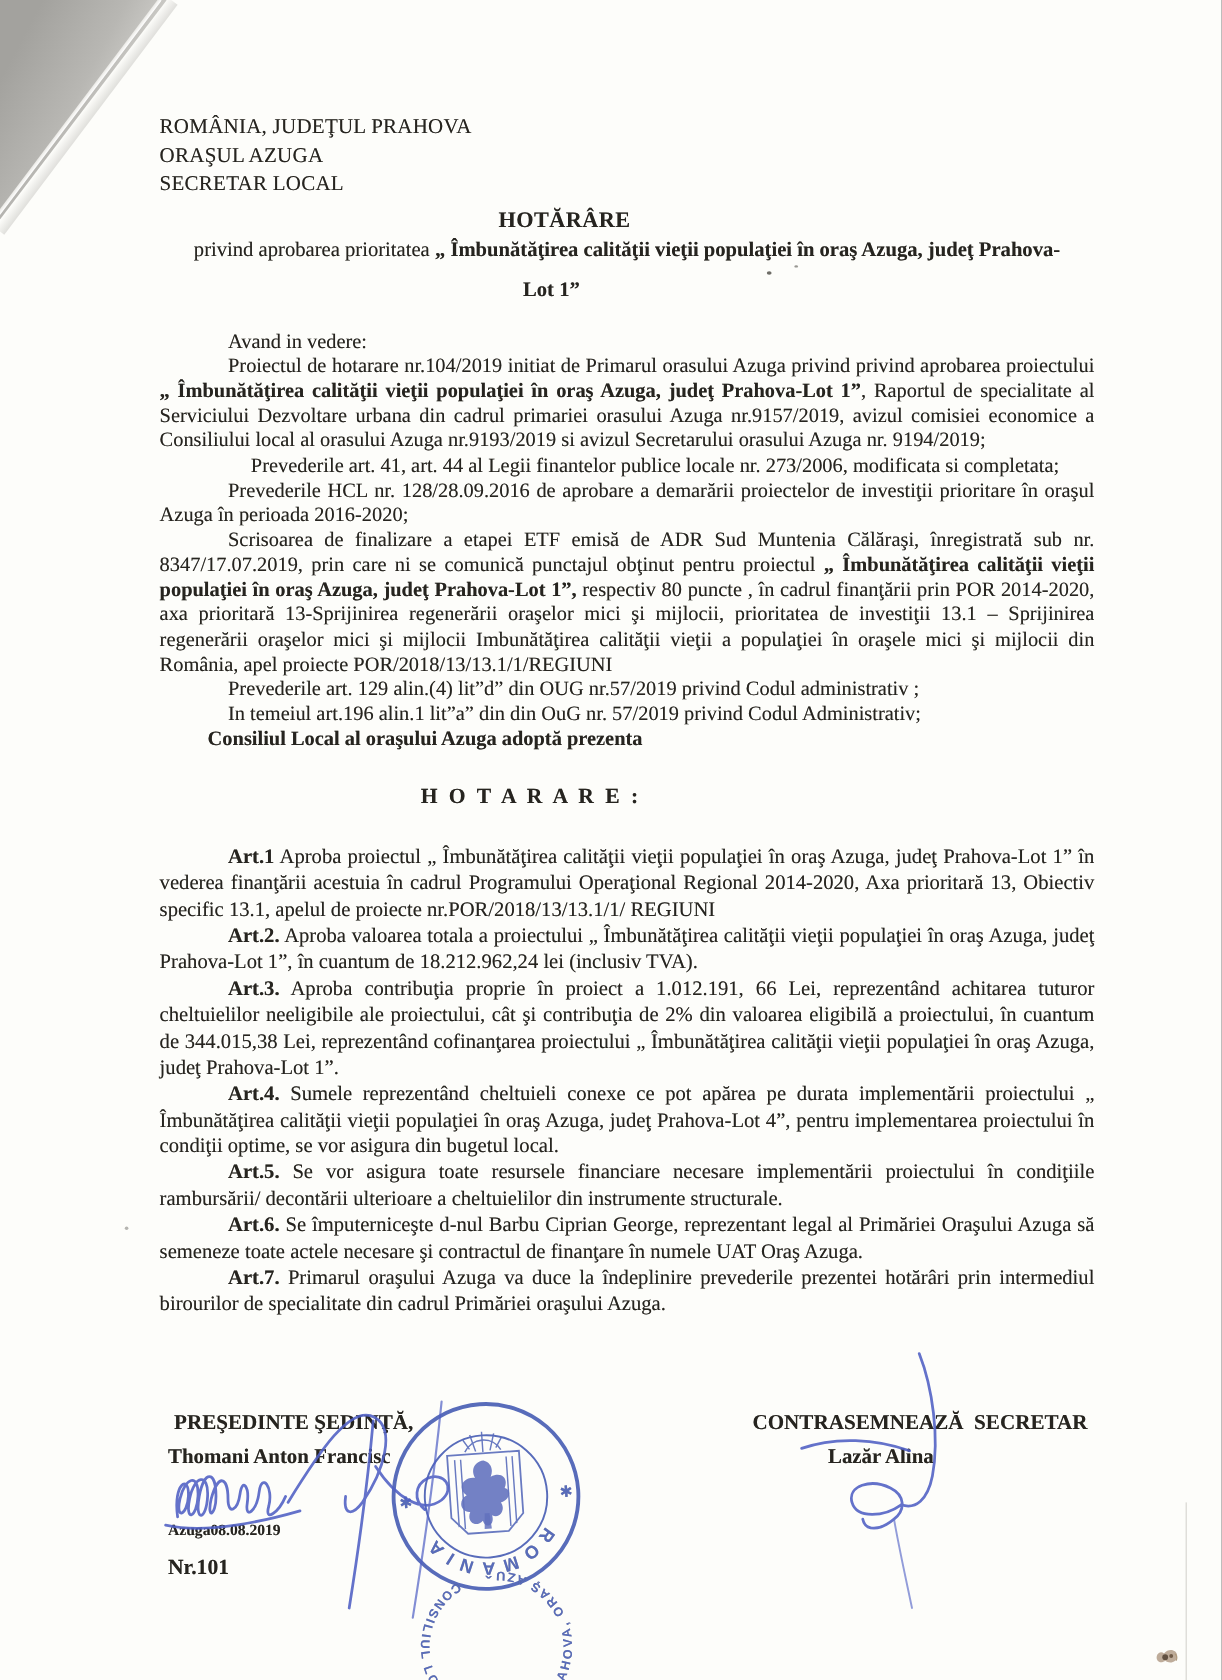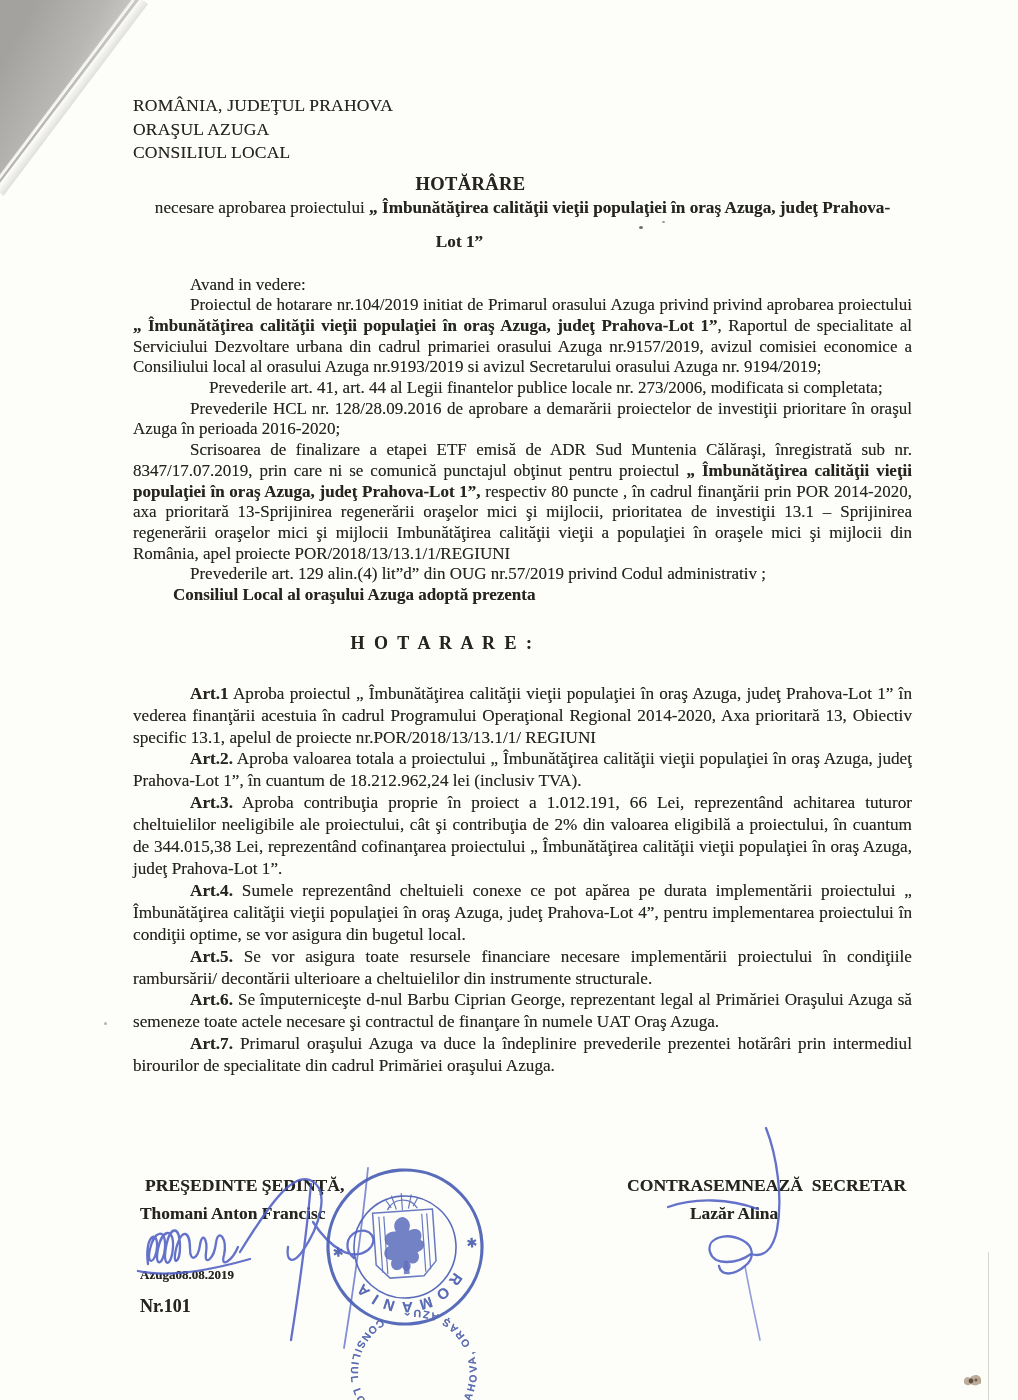--- a/index.html
+++ b/index.html
@@ -75,33 +75,34 @@
   <div class="corner-fold-edge"></div>
   <div class="corner-fold-shadow"></div>
   <div class="edge-line"></div>
   <div class="speck s1"></div>
   <div class="speck s2"></div>
   <div class="speck s3"></div>
 
   <div class="content">
     <div class="hdr-line">ROMÂNIA, JUDEŢUL PRAHOVA</div>
     <div class="hdr-line">ORAŞUL AZUGA</div>
-    <div class="hdr-line">CONSILIUL LOCAL</div>
+    <div class="hdr-line">SECRETAR LOCAL</div>
 
     <div class="doc-title">HOTĂRÂRE</div>
-    <div class="subtitle-l1"><span>necesare aprobarea proiectului </span><span class="b">„ Îmbunătăţirea calităţii vieţii populaţiei în oraş Azuga, judeţ Prahova-</span></div>
+    <div class="subtitle-l1"><span>privind aprobarea prioritatea </span><span class="b">„ Îmbunătăţirea calităţii vieţii populaţiei în oraş Azuga, judeţ Prahova-</span></div>
     <div class="subtitle-l2">Lot 1”</div>
 
     <div class="preamble">
       <p class="intro ind1">Avand in vedere:</p>
       <p class="ind1"><span>Proiectul de hotarare nr.104/2019 initiat de Primarul orasului Azuga privind privind aprobarea proiectului </span><span class="b">„ Îmbunătăţirea calităţii vieţii populaţiei în oraş Azuga, judeţ Prahova-Lot 1”</span><span>, Raportul de specialitate al Serviciului Dezvoltare urbana din cadrul primariei orasului Azuga nr.9157/2019,  avizul comisiei economice  a Consiliului local al orasului Azuga nr.9193/2019 si avizul Secretarului orasului Azuga nr. 9194/2019;</span></p>
       <p class="ind2">Prevederile art. 41, art. 44 al Legii finantelor publice locale nr. 273/2006, modificata si completata;</p>
       <p class="ind1">Prevederile HCL  nr. 128/28.09.2016 de aprobare a demarării proiectelor  de investiţii prioritare în oraşul Azuga în perioada 2016-2020;</p>
       <p class="ind1"><span>Scrisoarea de finalizare a etapei ETF emisă de ADR Sud Muntenia Călăraşi, înregistrată sub nr. 8347/17.07.2019, prin care ni se comunică punctajul obţinut pentru proiectul  </span><span class="b">„ Îmbunătăţirea calităţii vieţii populaţiei în oraş Azuga, judeţ Prahova-Lot 1”,</span><span> respectiv 80 puncte , în cadrul finanţării prin POR 2014-2020, axa prioritară 13-Sprijinirea regenerării oraşelor mici şi mijlocii, prioritatea de investiţii  13.1 – Sprijinirea regenerării oraşelor mici şi mijlocii Imbunătăţirea calităţii vieţii a populaţiei în oraşele mici şi mijlocii din România, apel proiecte POR/2018/13/13.1/1/REGIUNI</span></p>
       <p class="ind1">Prevederile art. 129 alin.(4) lit”d” din  OUG nr.57/2019 privind Codul administrativ ;</p>
+      <p class="ind1">In temeiul art.196 alin.1 lit”a” din din OuG nr. 57/2019 privind Codul Administrativ;</p>
       <p class="ind3 adoption">Consiliul Local al oraşului Azuga adoptă prezenta</p>
     </div>
 
     <div class="decision-heading">H O T A R A R E :</div>
 
     <div class="articles">
       <p><span class="art-label">Art.1</span><span>  Aproba proiectul „ Îmbunătăţirea calităţii vieţii populaţiei în oraş Azuga, judeţ Prahova-Lot 1”  în vederea finanţării acestuia în cadrul Programului Operaţional Regional 2014-2020, Axa prioritară 13, Obiectiv specific 13.1, apelul de proiecte nr.POR/2018/13/13.1/1/ REGIUNI</span></p>
       <p><span class="art-label">Art.2.</span><span> Aproba  valoarea  totala  a proiectului „ Îmbunătăţirea calităţii vieţii populaţiei în oraş Azuga, judeţ Prahova-Lot 1”, în cuantum de 18.212.962,24 lei (inclusiv TVA).</span></p>
       <p><span class="art-label">Art.3.</span><span> Aproba contribuţia proprie în proiect a 1.012.191, 66 Lei, reprezentând achitarea tuturor cheltuielilor neeligibile ale proiectului, cât şi contribuţia de 2% din valoarea eligibilă a proiectului, în cuantum de 344.015,38 Lei, reprezentând cofinanţarea proiectului „ Îmbunătăţirea calităţii vieţii populaţiei în oraş Azuga, judeţ Prahova-Lot 1”.</span></p>
       <p><span class="art-label">Art.4.</span><span> Sumele reprezentând cheltuieli conexe ce pot apărea pe durata implementării proiectului   „ Îmbunătăţirea calităţii vieţii populaţiei în oraş Azuga, judeţ Prahova-Lot 4”, pentru implementarea proiectului în condiţii optime, se vor asigura din bugetul local.</span></p>

